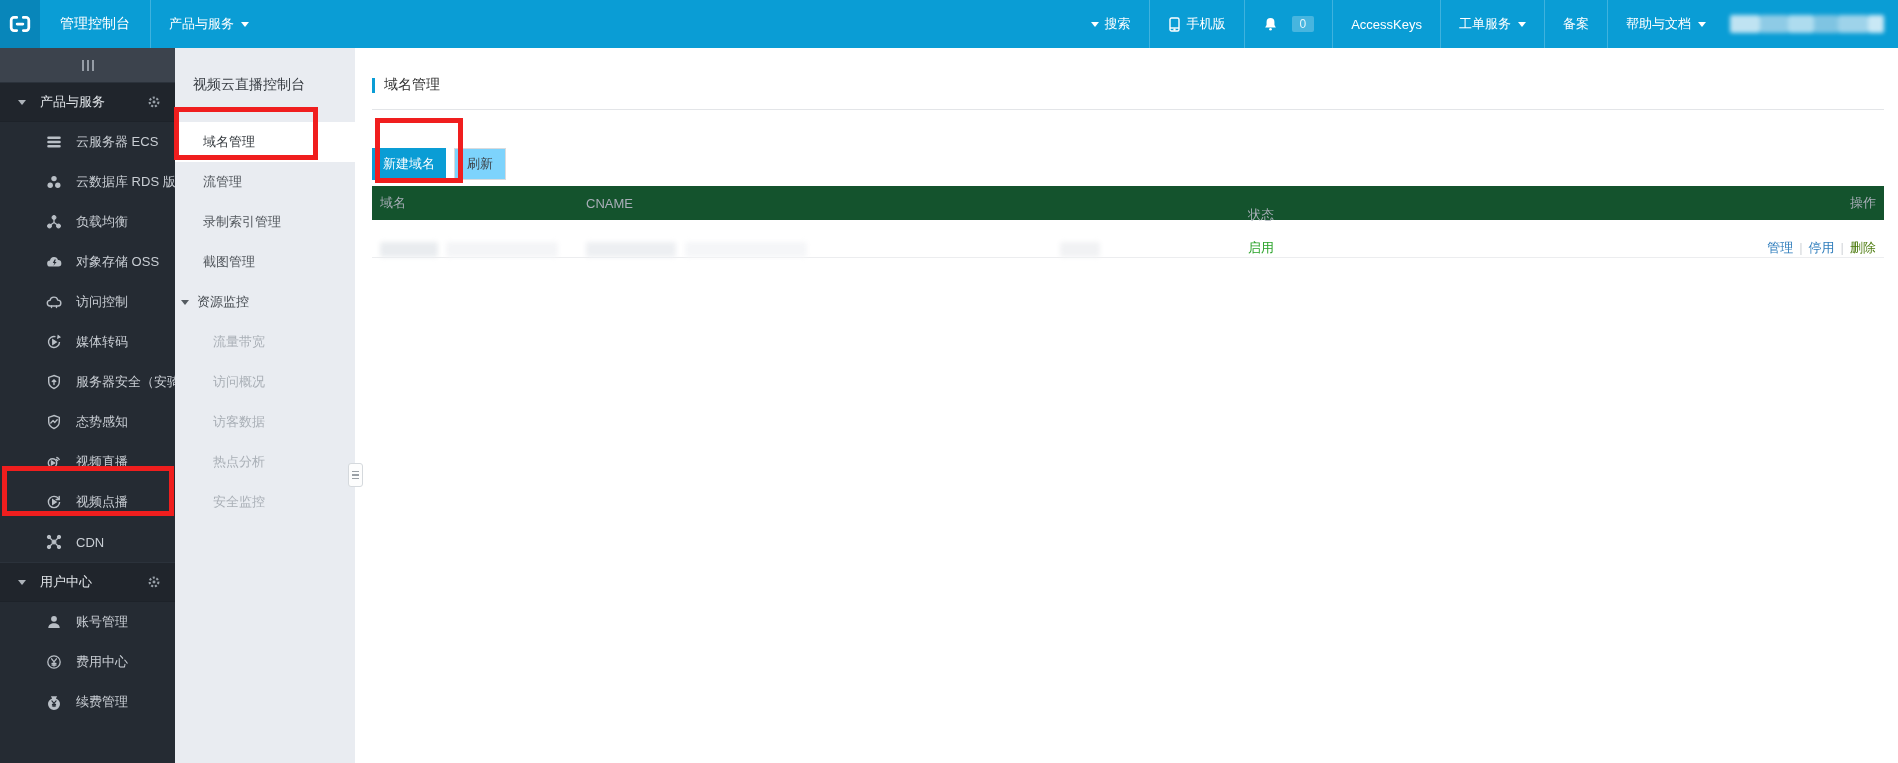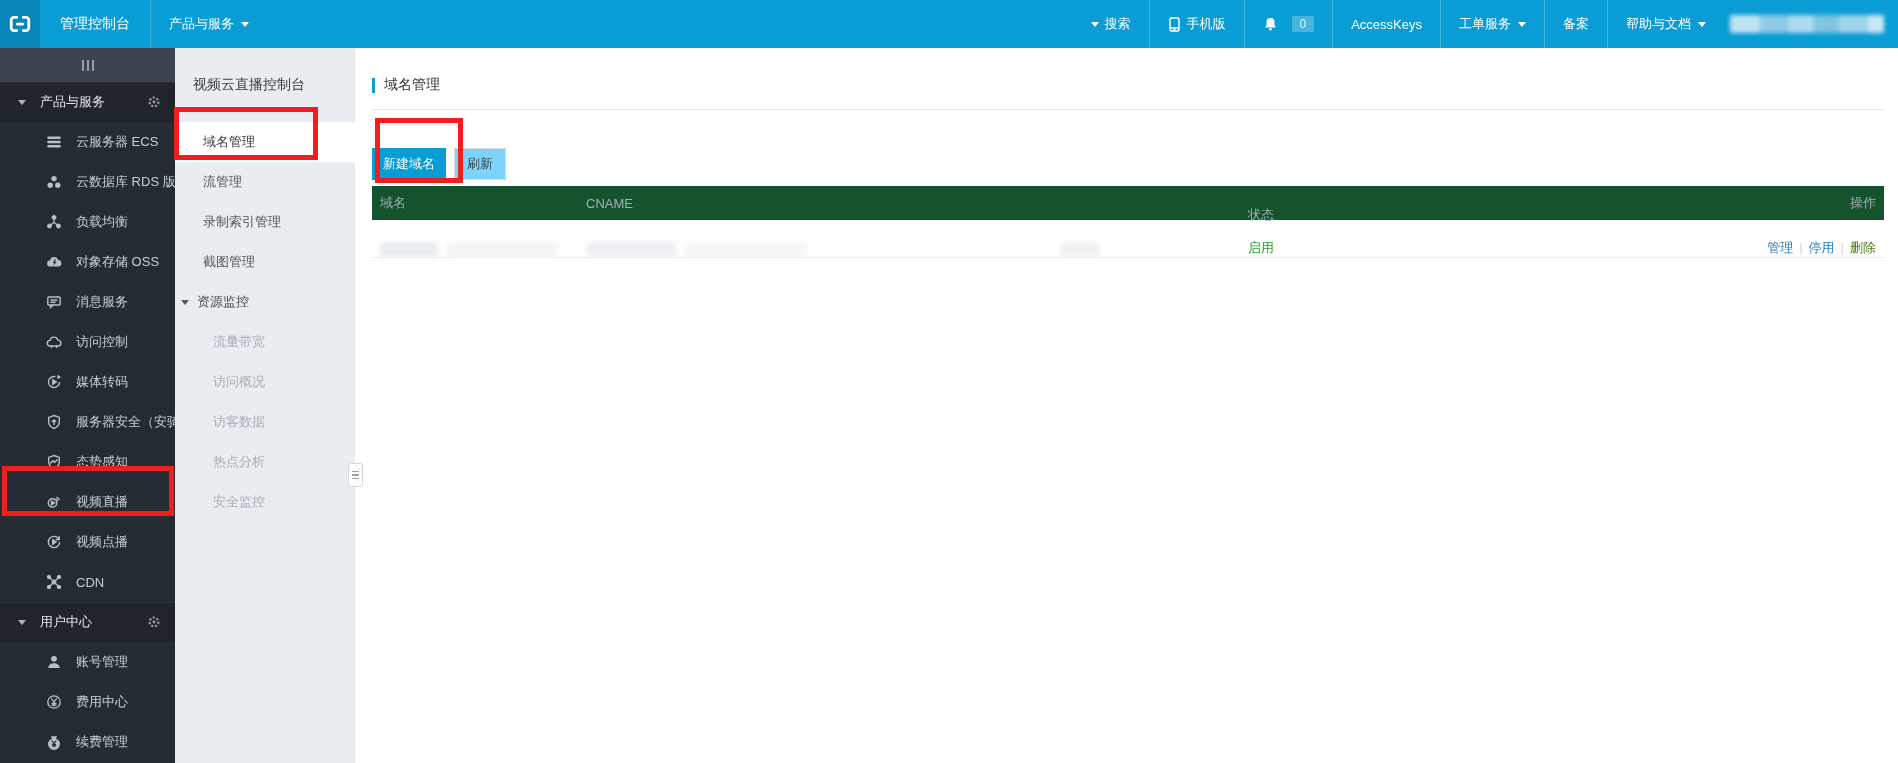--- a/index.html
+++ b/index.html
@@ -197,30 +197,20 @@
       <span class="tx">负载均衡</span>
     </div>
     <div class="sb-item">
       <span class="ic">
         <svg width="16" height="16" viewBox="0 0 16 16" fill="currentColor">
             <path d="M4.3 12.5a3 3 0 0 1-.3-6 4.1 4.1 0 0 1 8-.4 2.9 2.9 0 0 1 .3 6.4z"></path>
             <path d="M8.6 5.5 6.8 9h1.6l-1 2.8 3.2-3.8H8.9l1-2.5z" fill="#252b33"></path>
           </svg>
       </span>
       <span class="tx">对象存储 OSS</span>
-    </div>
-    <div class="sb-item">
-      <span class="ic">
-        <svg width="16" height="16" viewBox="0 0 16 16" fill="none" stroke="currentColor" stroke-width="1.4">
-            <rect x="1.8" y="3" width="12.4" height="8" rx="1"></rect>
-            <path d="M4.5 11v2.4L7.3 11"></path>
-            <path d="M4.5 6h7M4.5 8.2h5"></path>
-          </svg>
-      </span>
-      <span class="tx">消息服务</span>
     </div>
     <div class="sb-item">
       <span class="ic">
         <svg width="16" height="16" viewBox="0 0 16 16" fill="none" stroke="currentColor" stroke-width="1.4">
             <path d="M4.2 12a2.8 2.8 0 0 1-.2-5.6 4 4 0 0 1 7.8-.3 2.7 2.7 0 0 1 .2 5.9z"></path>
             <path d="M5.5 12v1.5M10.5 12v1.5" stroke-linecap="round"></path>
           </svg>
       </span>
       <span class="tx">访问控制</span>
     </div>

